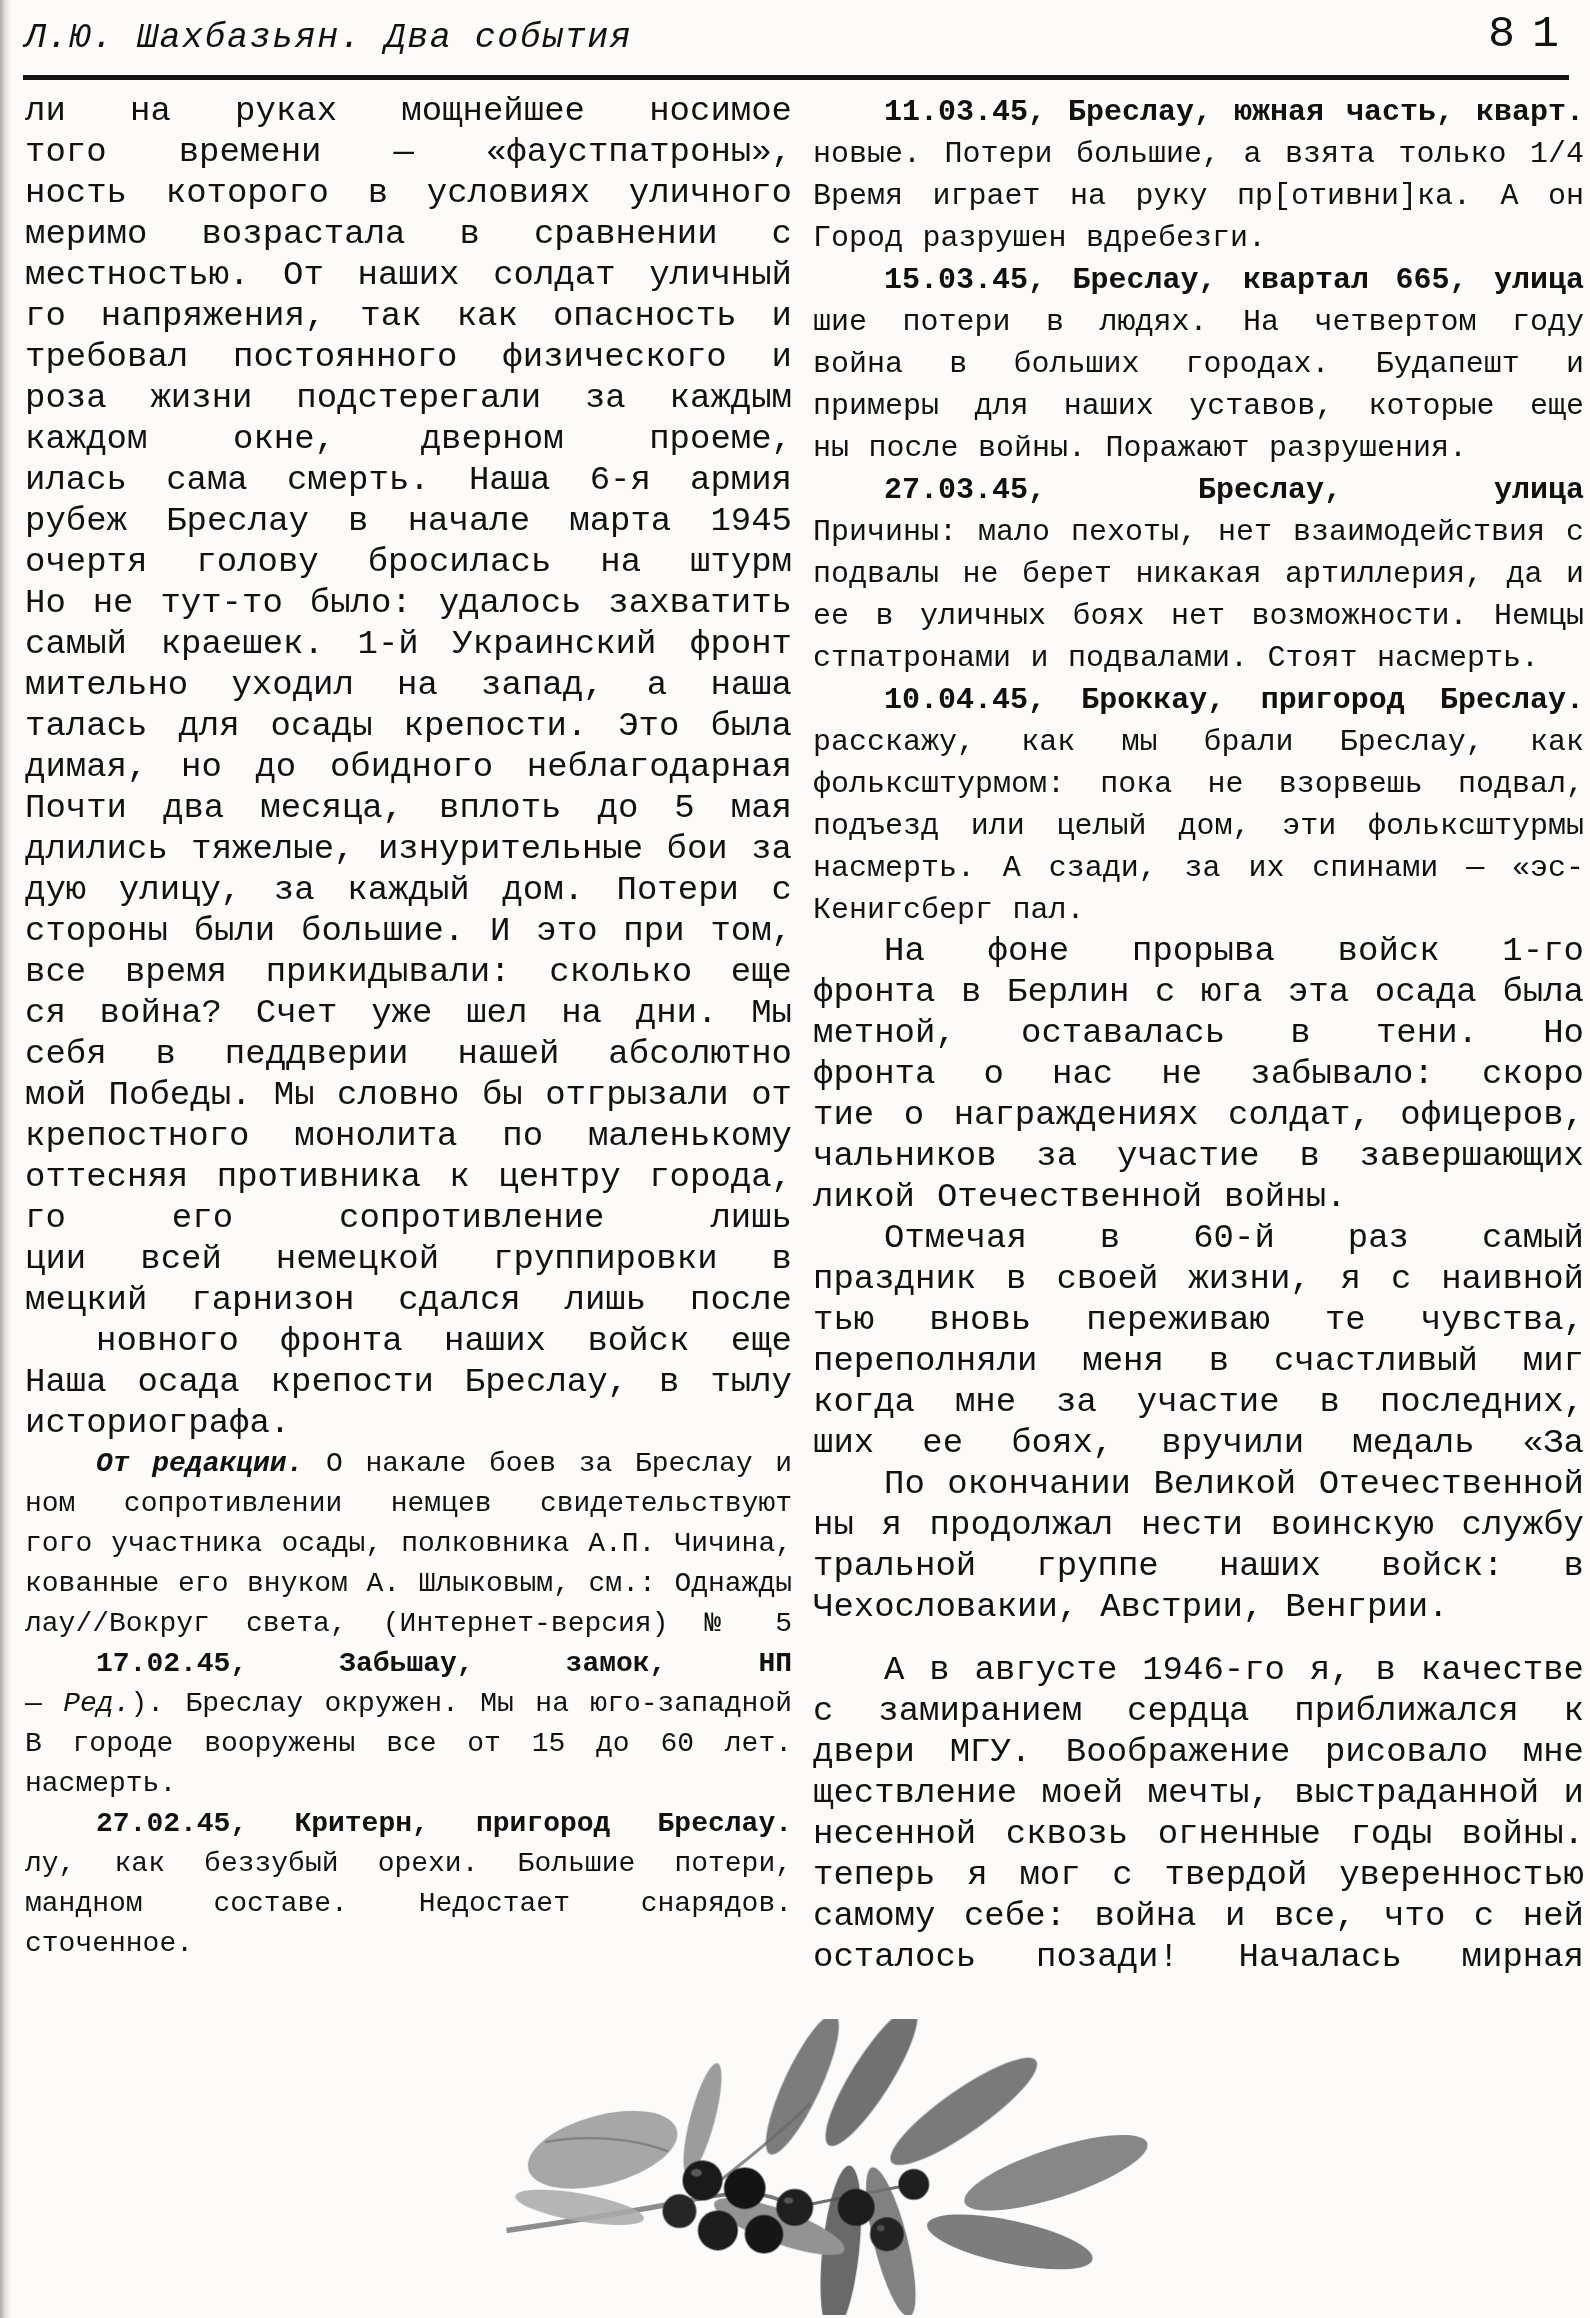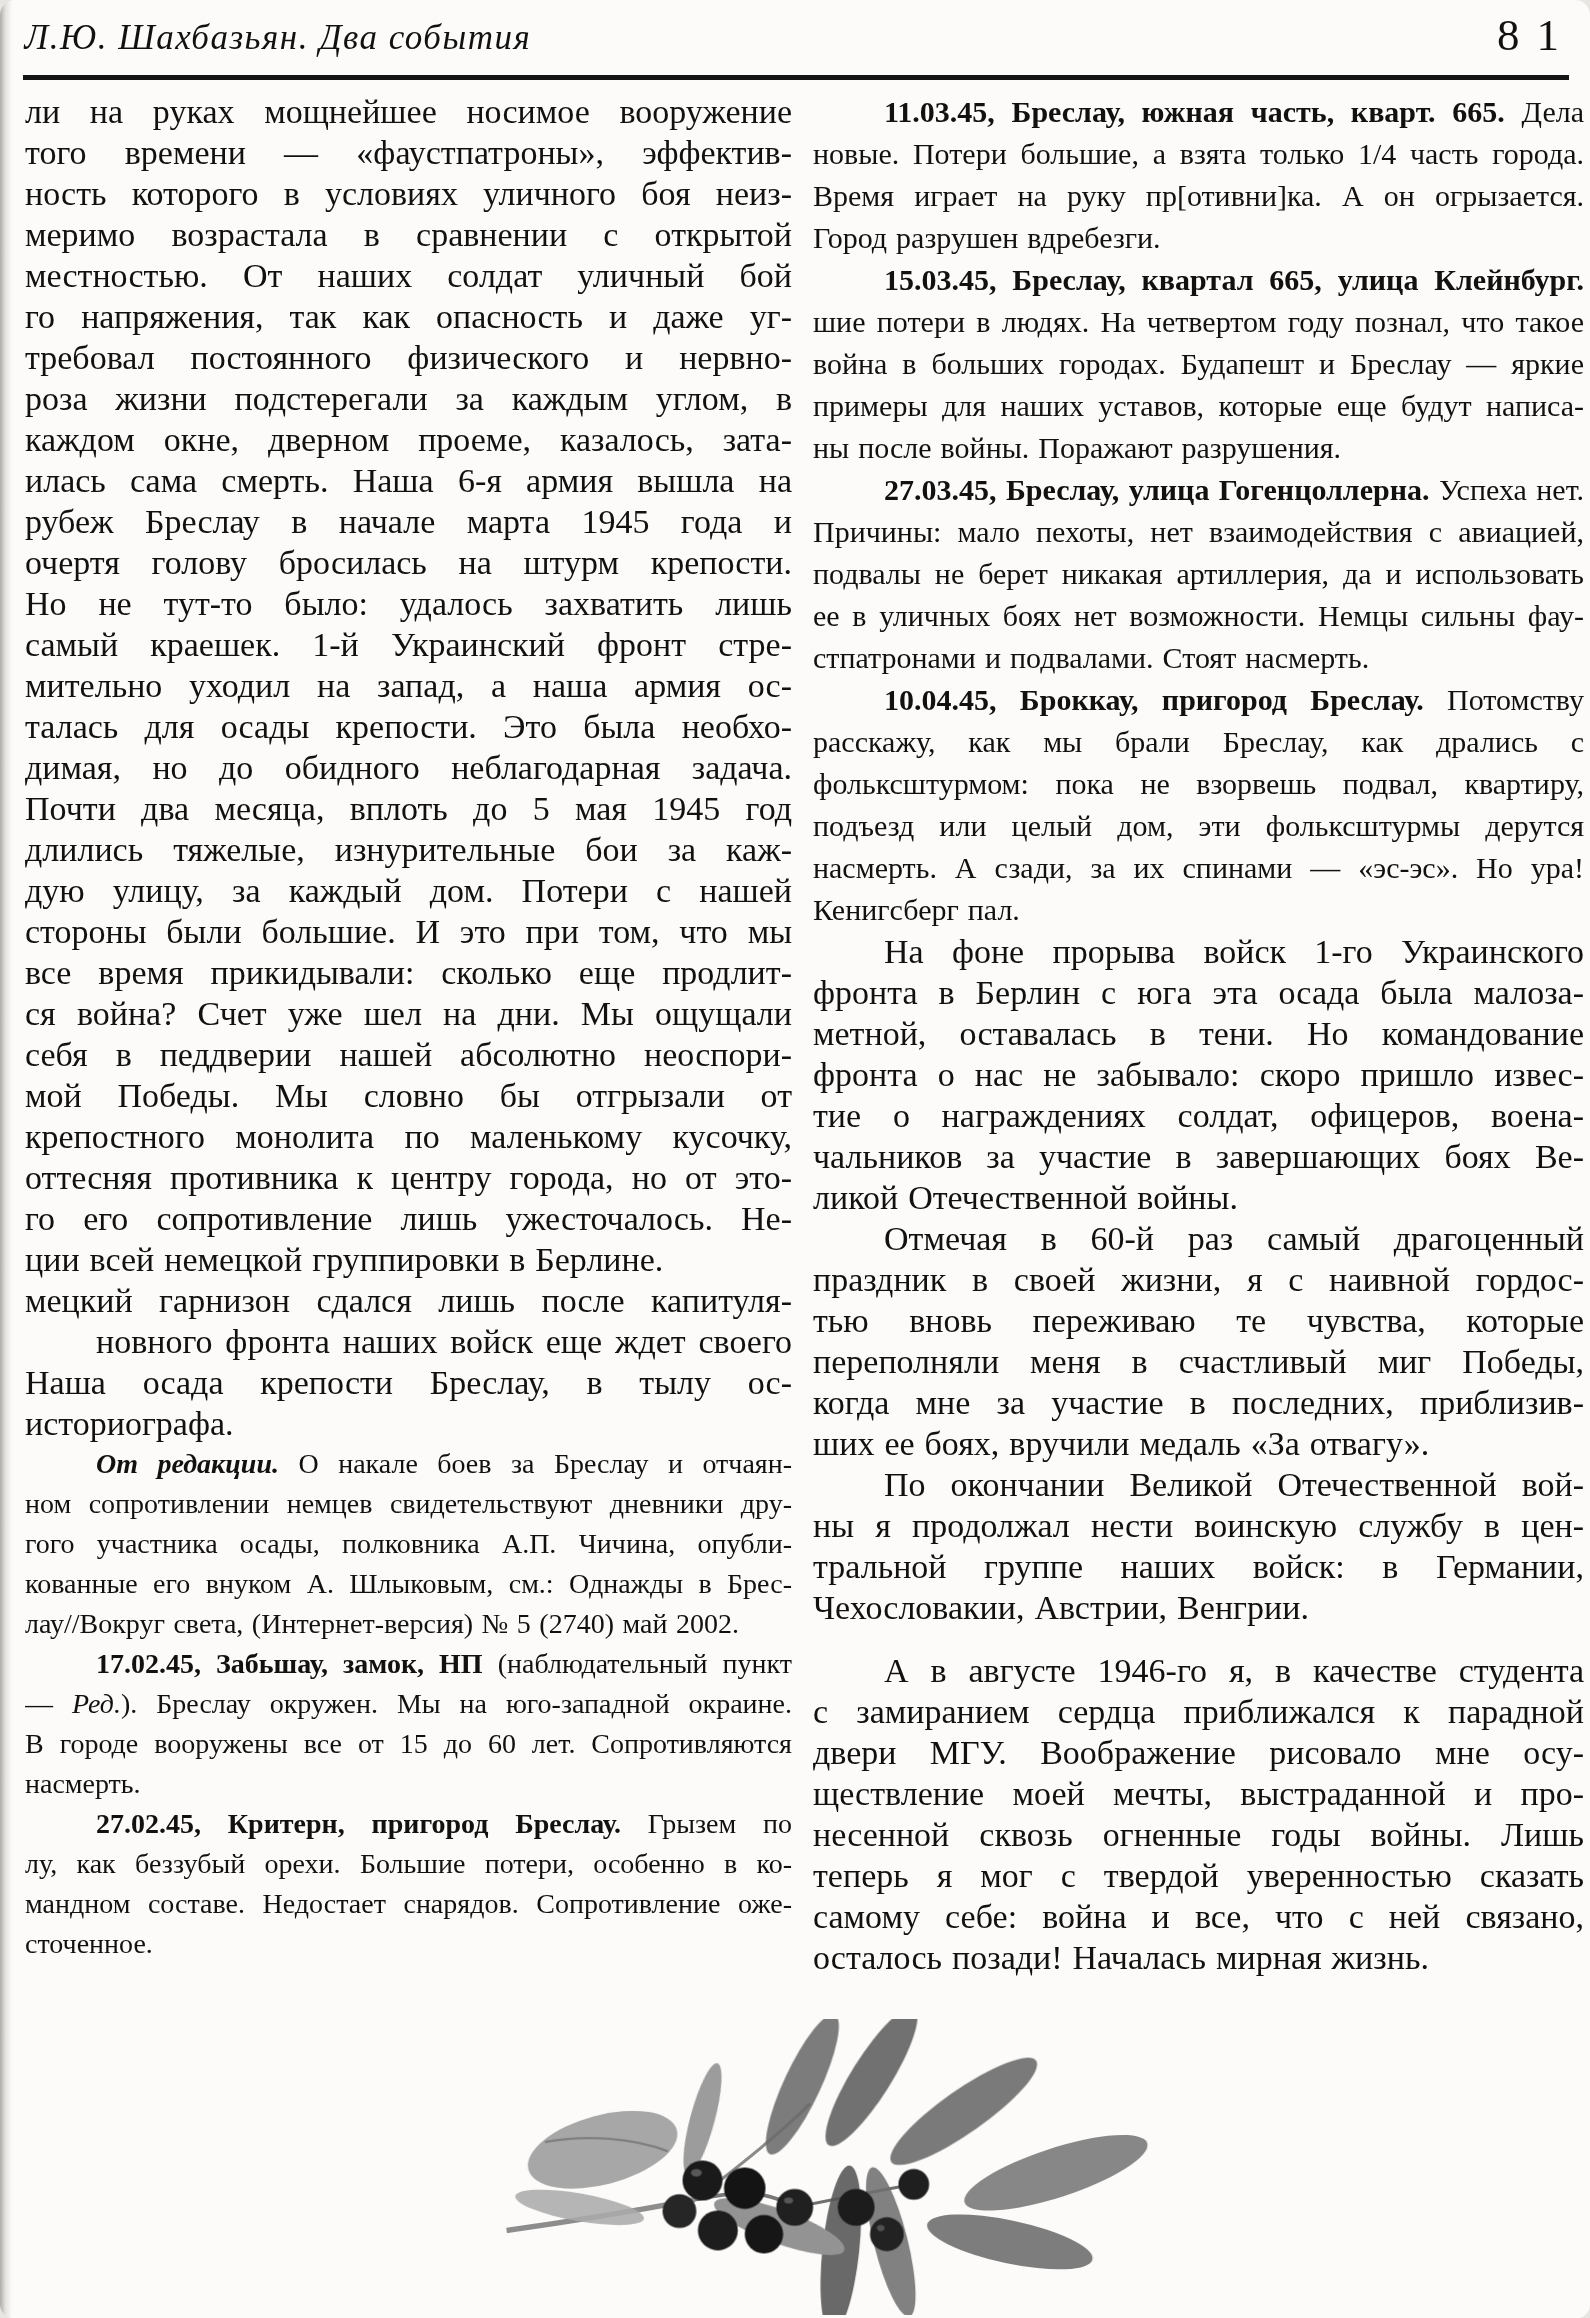--- a/index.html
+++ b/index.html
@@ -1,23 +1,22 @@
 <!DOCTYPE html>
 <html style="font-size:12.3px"><head>
 <meta charset="utf-8">
 <style>
   html,body{margin:0;padding:0;background:#e8e6e2;}
   .page{
     position:relative;
     width:1590px;height:2319px;
     background:#fcfbf9;
     overflow:hidden;
-    font-family:Liberation Serif, serif;
+    font-family:Liberation Mono, monospace;
     color:#121110;
-    border-radius:15px;
   }
   .scan-edge{
     position:absolute;left:0;top:0;bottom:0;width:12.3px;
     background:linear-gradient(to right, rgba(110,107,102,.55), rgba(165,162,156,.28) 45%, rgba(210,208,202,0));
     pointer-events:none;
   }
   .running-title{
     position:absolute;left:24.6px;top:18.4px;
     font-style:italic;font-size:35px;letter-spacing:1.5px;
     white-space:nowrap;

